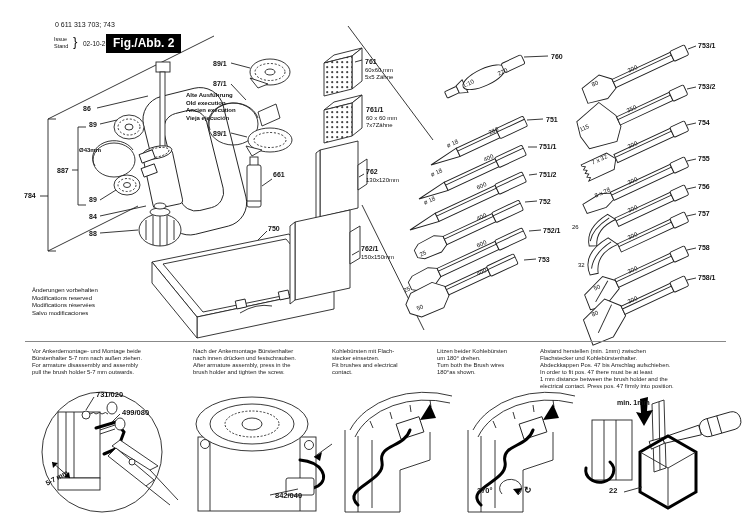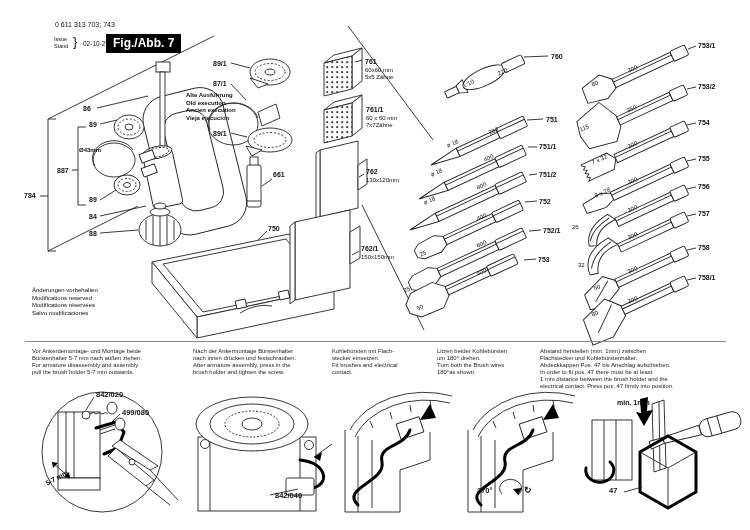--- a/index.html
+++ b/index.html
@@ -351,21 +351,21 @@
     <path class="ln" d="M640,452 L668,468 L696,452 M668,468 L668,508" stroke-width="2.4"></path>
     <line class="ln" x1="624" y1="492" x2="642" y2="487"></line>
   </g>
 </svg>
 
 <div class="hdrnum" style="left:55px;top:21px">0 611 313 703; 743</div>
 <div class="hdrsm" style="left:54px;top:37px">Issue</div>
 <div class="hdrsm" style="left:54px;top:44px">Stand</div>
 <div class="hdrsm" style="left:73px;top:35px;font-size:13px">}</div>
 <div class="hdrsm" style="left:83px;top:41px;font-size:6.5px">02-10-25</div>
-<div class="badge" style="left:106px;top:34px">Fig./Abb. 7</div>
+<div class="badge" style="left:106px;top:34px">Fig./Abb. 2</div>
 
 <div class="lbl" style="left:83px;top:105px">86</div>
 <div class="lbl" style="left:89px;top:121px">89</div>
 <div class="sub" style="left:79px;top:147px;font-weight:bold">Ø43mm</div>
 <div class="lbl" style="left:57px;top:167px">887</div>
 <div class="lbl" style="left:24px;top:192px">784</div>
 <div class="lbl" style="left:89px;top:196px">89</div>
 <div class="lbl" style="left:89px;top:213px">84</div>
 <div class="lbl" style="left:89px;top:230px">88</div>
 
@@ -463,22 +463,22 @@
 um 180° drehen.
 Turn both the Brush wires
 180°as shown.</div>
 <div class="instr" style="left:540px;top:348px;width:200px">Abstand herstellen (min. 1mm) zwischen
 Flachstecker und Kohlebürstenhalter.
 Abdeckkappen Pos. 47 bis Anschlag aufschieben.
 In order to fit pos. 47 there must be at least
 1 mm distance between the brush holder and the
 electrical contact. Press pos. 47 firmly into position.</div>
 
-<div class="lbl big" style="left:96px;top:391px">842/020</div>
+<div class="lbl big" style="left:96px;top:391px">731/020</div>
 <div class="lbl big" style="left:122px;top:409px">499/080</div>
 <div class="lbl" style="left:46px;top:480px;transform:rotate(-28deg);transform-origin:0 50%">5-7 mm</div>
 <div class="lbl big" style="left:275px;top:492px">842/040</div>
 <div class="lbl big" style="left:477px;top:487px">270°</div>
 <div class="lbl" style="left:524px;top:486px;font-size:9px">↻</div>
 <div class="lbl" style="left:617px;top:399px">min. 1mm</div>
-<div class="lbl big" style="left:609px;top:487px">47</div>
+<div class="lbl big" style="left:609px;top:487px">22</div>
 
 </div>
 
 </body></html>

